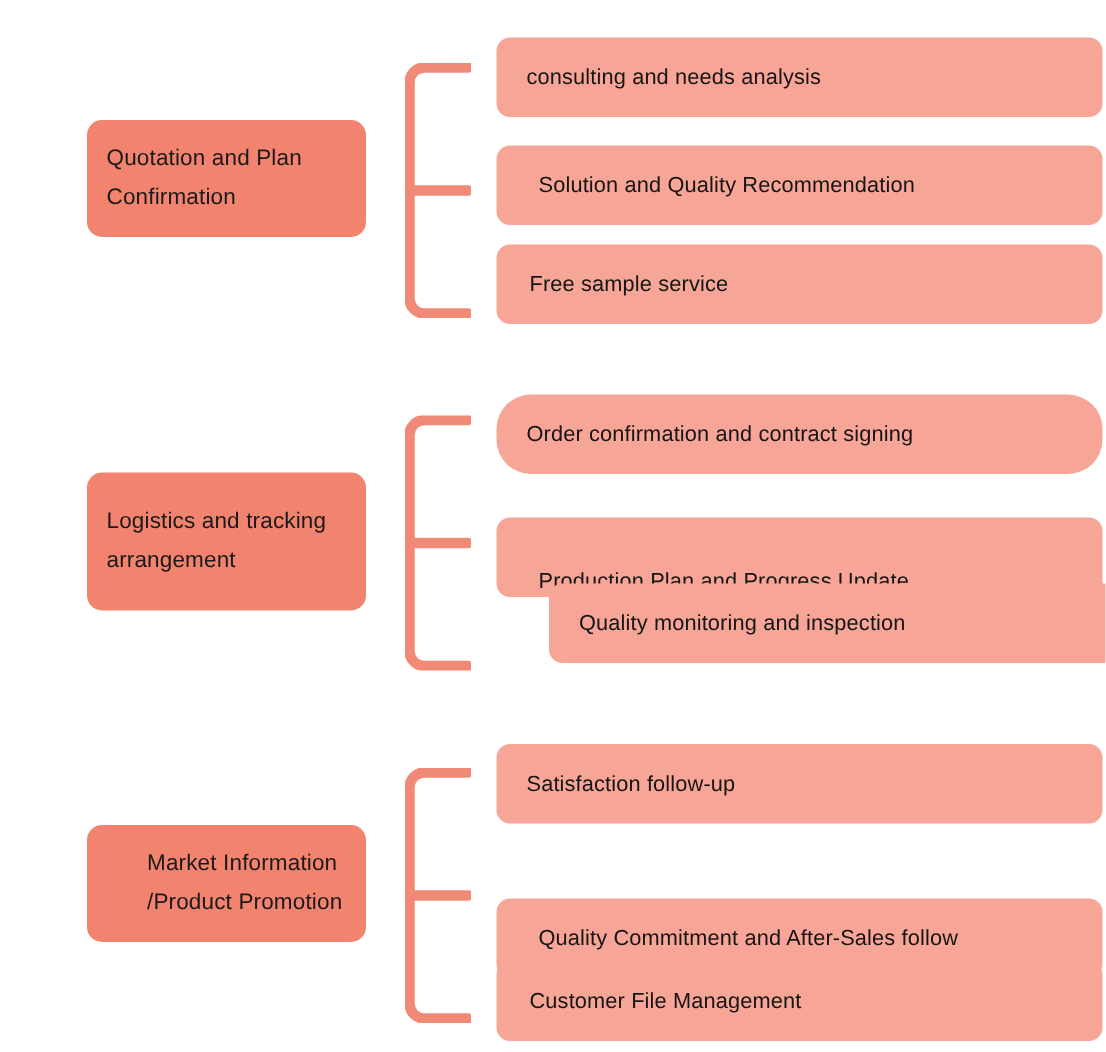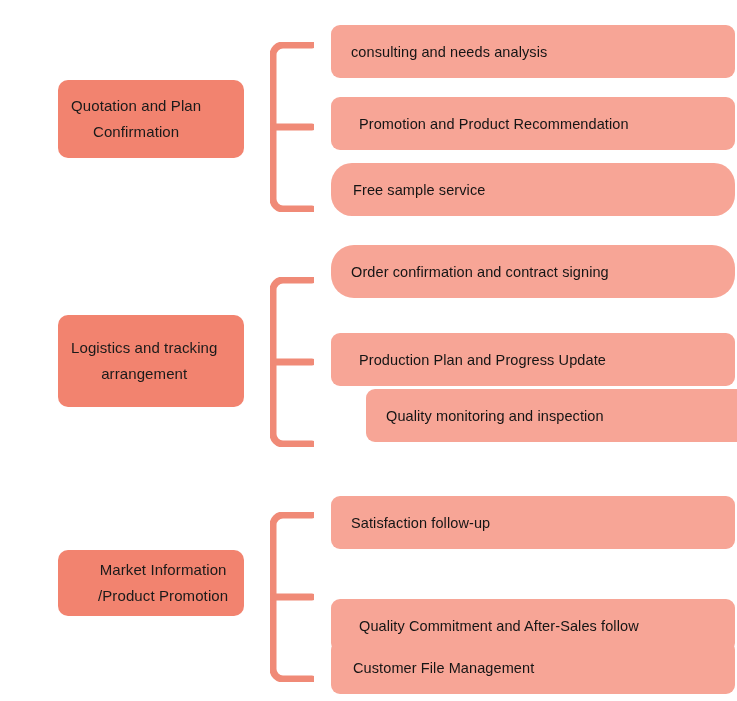--- a/index.html
+++ b/index.html
@@ -34,21 +34,20 @@
     display: flex;
     align-items: center;
     padding: 0 12px 0 13px;
   }
   .category-label {
     font-size: 15px;
     line-height: 26px;
     color: #1a1a1a;
     letter-spacing: 0.1px;
     white-space: pre-line;
-    text-align: center;
   }
   
   .bracket {
     position: absolute;
     left: 270px;
   }
   .bracket svg { display: block; }
   
   .item-box {
     position: absolute;
@@ -88,55 +87,55 @@
       <svg width="44" height="170" viewBox="0 0 44 170" xmlns="http://www.w3.org/2000/svg">
         <path d="M42 3 H13 A10 10 0 0 0 3 13 V157 A10 10 0 0 0 13 167 H42" fill="none" stroke="#F08A77" stroke-width="7" stroke-linecap="round"></path>
         <line x1="3" y1="85" x2="42" y2="85" stroke="#F08A77" stroke-width="7" stroke-linecap="round"></line>
       </svg>
     </div>
 
     <div class="item-box" style="top:25px;">
       <span class="item-label indent-0">consulting and needs analysis</span>
     </div>
     <div class="item-box" style="top:97px;">
-      <span class="item-label indent-1">Promotion and Product  Recommendation</span>
+      <span class="item-label indent-1">Solution and Quality  Recommendation</span>
     </div>
-    <div class="item-box" style="top:163px;border-radius:21px;">
+    <div class="item-box" style="top:163px;">
       <span class="item-label indent-2">Free sample service</span>
     </div>
   </div>
 
   <div class="group" style="top:235px;height:235px;">
 
     <div class="category-box" style="top:80px;height:92px;">
       <span class="category-label">Logistics and tracking
 arrangement</span>
     </div>
 
     <div class="bracket" style="top:42px;">
       <svg width="44" height="170" viewBox="0 0 44 170" xmlns="http://www.w3.org/2000/svg">
         <path d="M42 3 H13 A10 10 0 0 0 3 13 V157 A10 10 0 0 0 13 167 H42" fill="none" stroke="#F08A77" stroke-width="7" stroke-linecap="round"></path>
         <line x1="3" y1="85" x2="42" y2="85" stroke="#F08A77" stroke-width="7" stroke-linecap="round"></line>
       </svg>
     </div>
 
-    <div class="item-box" style="top:10px;border-radius:23px;">
+    <div class="item-box" style="top:28px;border-radius:23px;">
       <span class="item-label indent-0">Order confirmation and contract signing</span>
     </div>
-    <div class="item-box" style="top:98px;">
+    <div class="item-box" style="top:110px;align-items:flex-end;">
       <span class="item-label indent-1">Production Plan and Progress Update</span>
     </div>
     <div class="item-box" style="top:154px;margin-left:35px;">
       <span class="item-label indent-0">Quality monitoring and inspection</span>
     </div>
   </div>
 
   <div class="group" style="top:470px;height:231px;">
 
-    <div class="category-box" style="top:80px;height:66px;padding-left:40px;">
+    <div class="category-box" style="top:80px;height:78px;padding-left:40px;">
       <span class="category-label">Market  Information
 /Product Promotion</span>
     </div>
 
     <div class="bracket" style="top:42px;">
       <svg width="44" height="170" viewBox="0 0 44 170" xmlns="http://www.w3.org/2000/svg">
         <path d="M42 3 H13 A10 10 0 0 0 3 13 V157 A10 10 0 0 0 13 167 H42" fill="none" stroke="#F08A77" stroke-width="7" stroke-linecap="round"></path>
         <line x1="3" y1="85" x2="42" y2="85" stroke="#F08A77" stroke-width="7" stroke-linecap="round"></line>
       </svg>
     </div>

